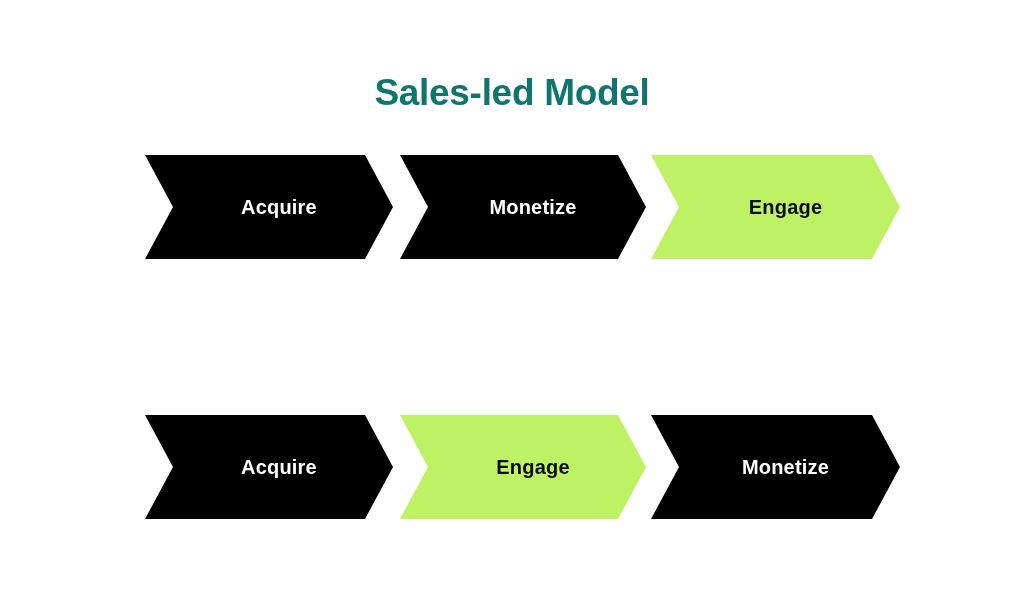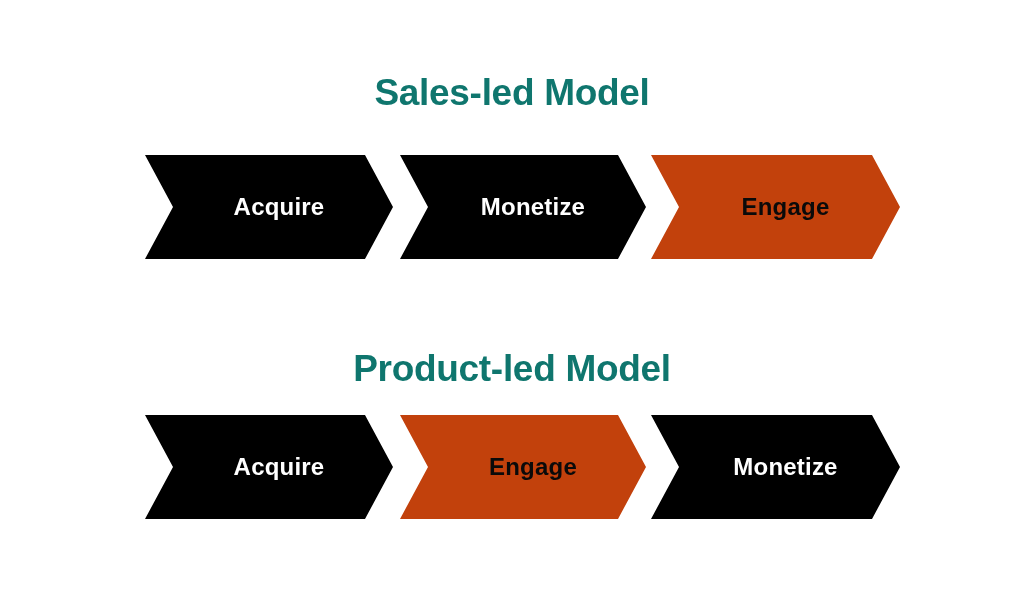--- a/index.html
+++ b/index.html
@@ -60,30 +60,30 @@
         28px 50%);
     clip-path: polygon(
         0 0,
         calc(100% - 28px) 0,
         100% 50%,
         calc(100% - 28px) 100%,
         0 100%,
         28px 50%);
   }
   .chevron .chev-label {
-    font-size: 24px;
+    font-size: 20px;
     font-weight: bold;
     line-height: 1;
     white-space: nowrap;
     letter-spacing: 0.2px;
     padding-left: 20px;
   }
   .chev-dark { background: #000000; }
   .chev-dark .chev-label { color: #ffffff; }
-  .chev-accent { background: #c2410c; text-align: center; }
+  .chev-accent { background: #bef264; text-align: center; }
   .chev-accent .chev-label { color: #0a0a0a; }
 
   
   .slot-1 { left: 145px; width: 248px; }
   .slot-2 { left: 400px; width: 246px; }
   .slot-3 { left: 651px; width: 249px; }
 </style>
 </head>
 <body>
 
@@ -100,21 +100,20 @@
     <div class="chevron chev-dark slot-2">
       <span class="chev-label">Monetize</span>
     </div>
 
     <div class="chevron chev-accent slot-3">
       <span class="chev-label">Engage</span>
     </div>
 
   </div>
 
-  <div class="section-title" id="title-product">Product-led Model</div>
 
   <div class="flow-row" id="row-product">
 
     <div class="chevron chev-dark slot-1">
       <span class="chev-label">Acquire</span>
     </div>
 
     <div class="chevron chev-accent slot-2">
       <span class="chev-label">Engage</span>
     </div>

